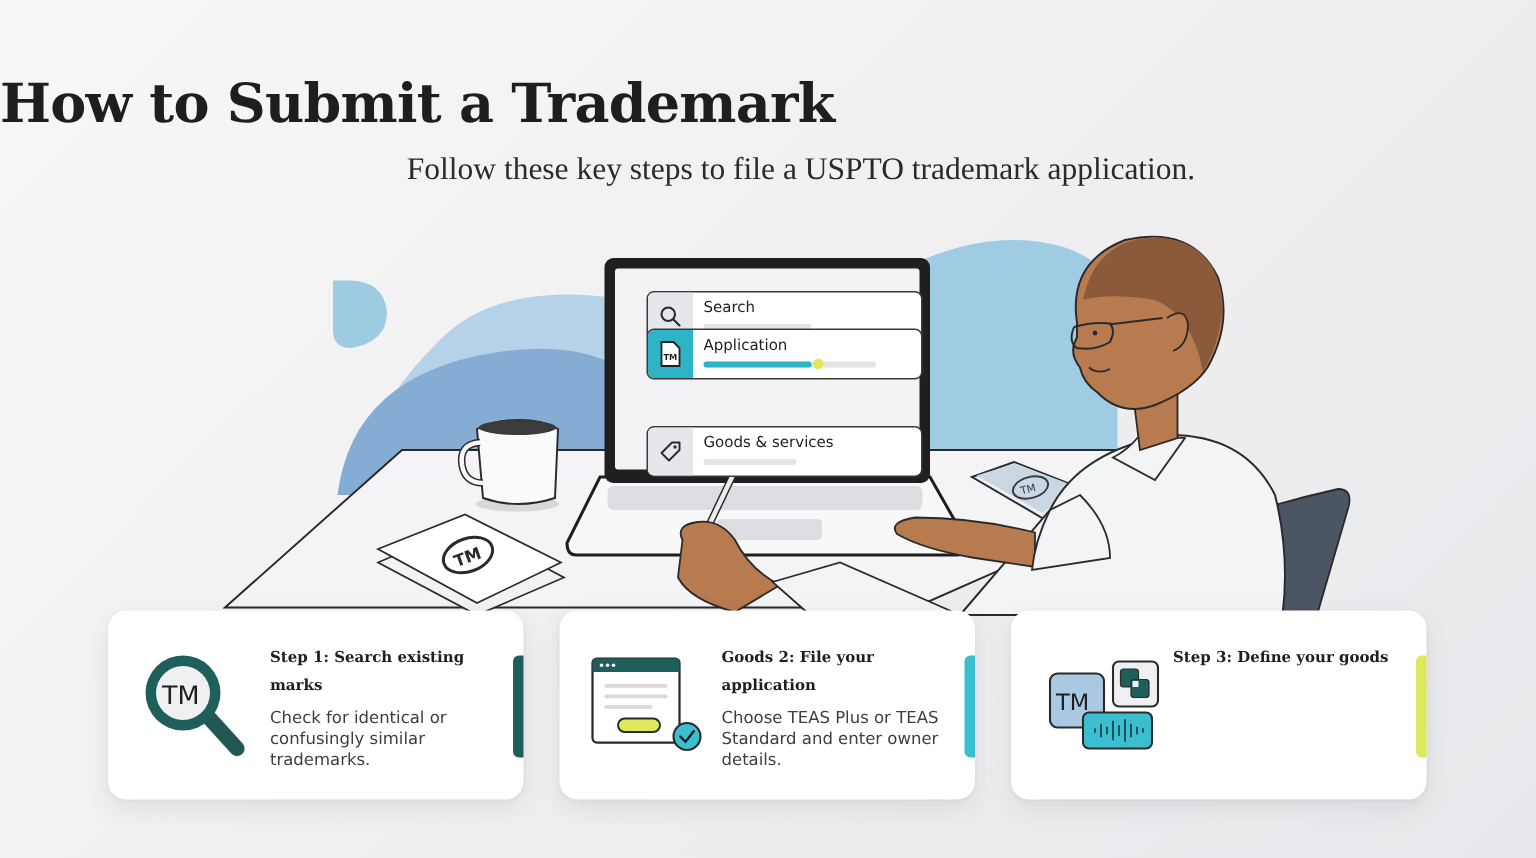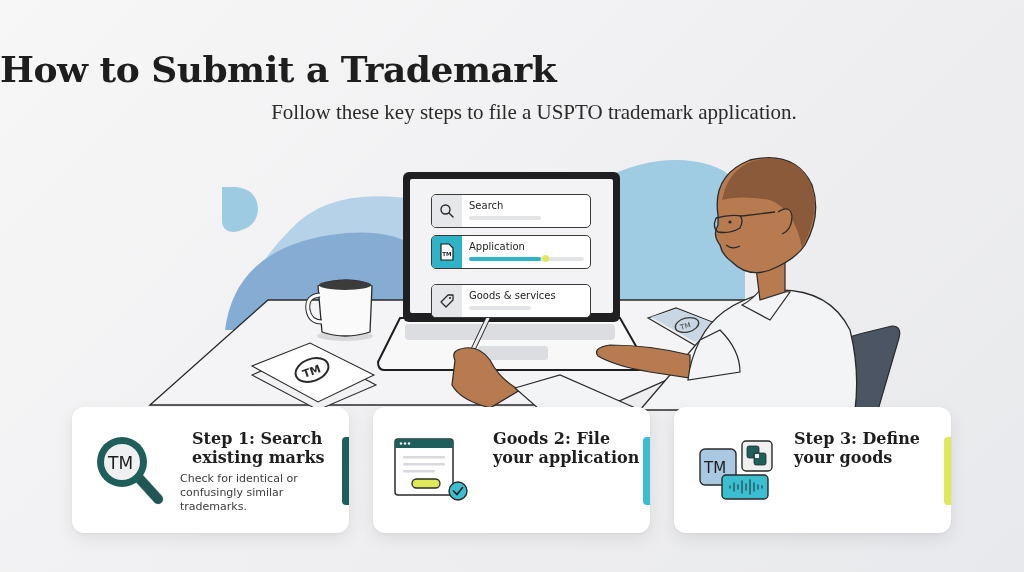--- a/index.html
+++ b/index.html
@@ -20,21 +20,21 @@
   .subtitle {
     position: absolute; left: 0; right: 0; top: 100px;
     text-align: center;
     font-family: "Liberation Serif", serif;
     font-size: 21px; color: #2a2a2a; padding-left: 44px;
   }
   .scene { position: absolute; left: 0; top: 0; width: 1024px; height: 572px; }
 
   
   .screen-item {
-    position: absolute; left: 431px; width: 160px; height: 34px;
+    position: absolute; left: 431px; width: 184px; height: 34px;
     background: #fff; border: 1.5px solid #3a3a3a; border-radius: 5px;
     overflow: hidden;
   }
   .screen-item .ico {
     position: absolute; left: 0; top: 0; width: 30px; height: 100%;
     background: #e6e7ea; display: flex; align-items: center; justify-content: center;
   }
   .screen-item.active .ico { background: #2fb3c6; }
   .screen-item .lbl {
     position: absolute; left: 37px; top: 5px;
@@ -58,21 +58,21 @@
   }
   .card .accent {
     position: absolute; right: 0; top: 30px; width: 7px; height: 68px; border-radius: 4px 0 0 4px;
   }
   .card .icon-wrap {
     position: absolute; left: 18px; top: 22px; width: 86px; height: 82px;
   }
   .card .heading {
     position: absolute; left: 108px; top: 22px; width: 150px;
     font-family: "DejaVu Serif", serif; font-weight: bold;
-    font-size: 16px; line-height: 19px; color: #1e1e1e; margin-left: 12px;
+    font-size: 10px; line-height: 19px; color: #1e1e1e;
   }
   .card .desc {
     position: absolute; left: 108px; top: 65px; width: 152px;
     font-family: "DejaVu Sans", sans-serif;
     font-size: 11px; line-height: 14px; color: #3d3d3d;
   }
 </style>
 </head>
 <body>
 
@@ -155,21 +155,21 @@
   <div class="ico">
     <svg width="16" height="16" viewBox="0 0 16 16">
         <circle cx="6.5" cy="6.5" r="4.5" fill="none" stroke="#2a2a2a" stroke-width="1.4"></circle>
         <line x1="10" y1="10" x2="14" y2="14" stroke="#2a2a2a" stroke-width="1.4" stroke-linecap="round"></line>
       </svg>
   </div>
   <span class="lbl">Search</span>
   <div class="bar" style="width:72px"></div>
 </div>
 
-<div class="screen-item active" style="top:235px">
+<div class="screen-item active" style="top:219px">
   <div class="ico">
     <svg width="16" height="18" viewBox="0 0 16 18">
         <path d="M2 1 L10 1 L14 5 L14 17 L2 17 Z" fill="#fff" stroke="#1e1e1e" stroke-width="1.2"></path>
         <text x="3.3" y="13" font-family="DejaVu Sans, sans-serif" font-size="5.5" font-weight="bold" fill="#1e1e1e">TM</text>
       </svg>
   </div>
   <span class="lbl">Application</span>
   <div class="bar" style="width:115px"></div>
   <div class="bar-fill" style="width:72px"></div>
   <div class="bar-dot" style="left:110px"></div>
@@ -211,20 +211,21 @@
         <circle cx="18" cy="14.5" r="1.2" fill="#fff"></circle>
       <rect x="12" y="27" width="42" height="2.5" rx="1" fill="#d9dadd"></rect>
       <rect x="12" y="34" width="42" height="2.5" rx="1" fill="#d9dadd"></rect>
       <rect x="12" y="41" width="32" height="2.5" rx="1" fill="#d9dadd"></rect>
       <rect x="21" y="50" width="28" height="9" rx="4.5" fill="#dde85a" stroke="#2a2a2a" stroke-width="1.3"></rect>
       <circle cx="67" cy="62" r="9" fill="#3bbfd0" stroke="#2a2a2a" stroke-width="1.4"></circle>
       <path d="M62.5 62 L66 65.5 L71.5 58.5" fill="none" stroke="#1e1e1e" stroke-width="1.6" stroke-linecap="round"></path>
     </svg>
   </div>
   <div class="heading">Goods 2: File your application</div>
+  <div class="desc">Choose TEAS Plus or TEAS Standard and enter owner details.</div>
   <div class="accent" style="background:#3bbfd0"></div>
 </div>
 
 <div class="card" style="left:674px">
   <div class="icon-wrap">
     <svg width="86" height="82" viewBox="0 0 86 82">
       <rect x="8" y="20" width="36" height="36" rx="5" fill="#a9c8e2" stroke="#2a2a2a" stroke-width="1.4"></rect>
       <text x="12" y="44" font-family="DejaVu Sans, sans-serif" font-size="15" fill="#1e1e1e">TM</text>
       <rect x="50" y="12" width="30" height="30" rx="4" fill="#eef0f2" stroke="#2a2a2a" stroke-width="1.4"></rect>
       <rect x="55" y="17" width="12" height="12" rx="2" fill="#1f5f5b" stroke="#2a2a2a" stroke-width="0.8"></rect>

